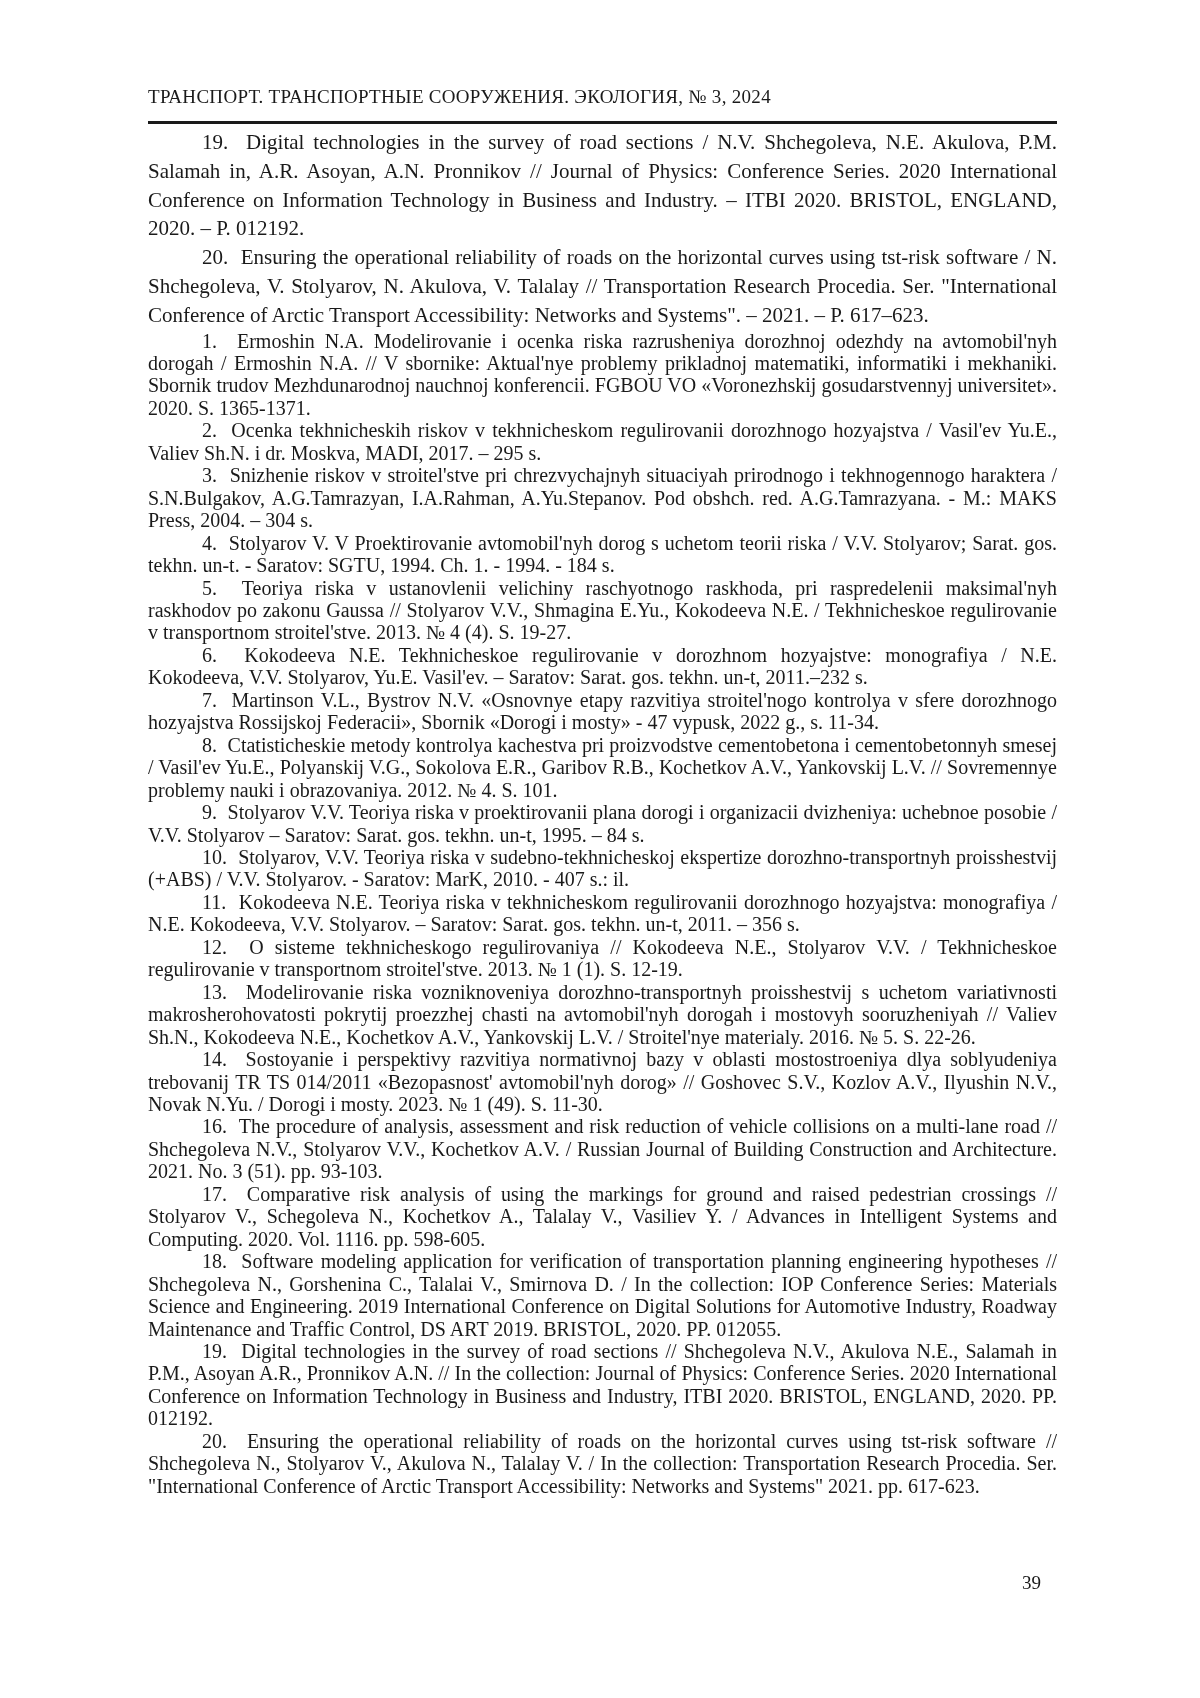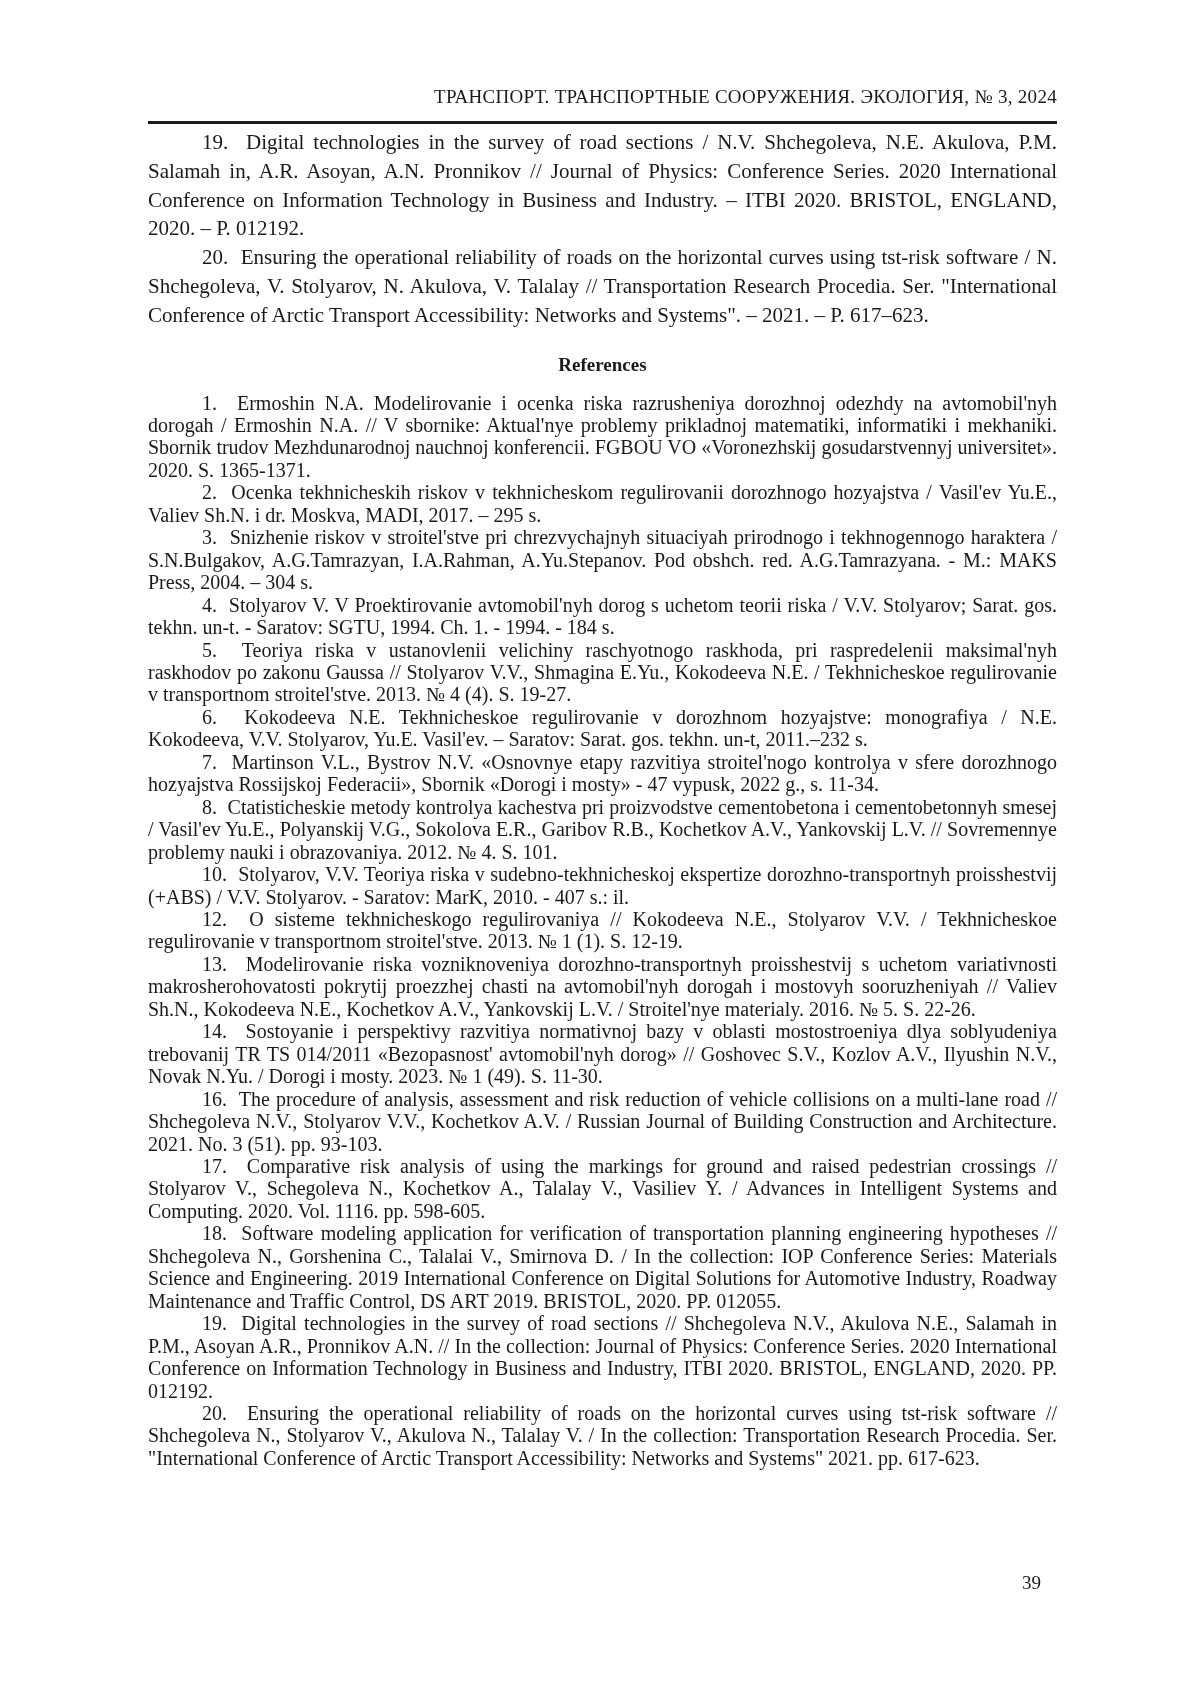--- a/index.html
+++ b/index.html
@@ -14,21 +14,21 @@
     overflow: hidden;
   }
   .content {
     position: absolute;
     left: 148px;
     top: 0;
     width: 909px;
   }
   .running-header {
     margin-top: 86px;
-    text-align: right;
+    text-align: left;
     font-size: 19px;
     line-height: 22px;
     letter-spacing: 0.3px;
     white-space: nowrap;
   }
   .header-rule {
     border: none;
     border-top: 3px solid #1a1a1a;
     margin: 13px 0 0 0;
   }
@@ -72,32 +72,33 @@
 
     <div class="running-header">ТРАНСПОРТ. ТРАНСПОРТНЫЕ СООРУЖЕНИЯ. ЭКОЛОГИЯ, № 3, 2024</div>
 
     <hr class="header-rule">
 
     <div class="intro-section">
       <p>19.&nbsp;&nbsp;Digital technologies in the survey of road sections / N.V. Shchegoleva, N.E. Akulova, P.M. Salamah in, A.R. Asoyan, A.N. Pronnikov // Journal of Physics: Conference Series. 2020 International Conference on Information Technology in Business and Industry. – ITBI 2020. BRISTOL, ENGLAND, 2020. – P. 012192.</p>
       <p>20.&nbsp;&nbsp;Ensuring the operational reliability of roads on the horizontal curves using tst-risk software / N. Shchegoleva, V. Stolyarov, N. Akulova, V. Talalay // Transportation Research Procedia. Ser. "International Conference of Arctic Transport Accessibility: Networks and Systems". – 2021. – P. 617–623.</p>
     </div>
 
-    <div class="references-heading">References</div>
 
     <div class="references-list">
       <p>1.&nbsp;&nbsp;Ermoshin N.A. Modelirovanie i ocenka riska razrusheniya dorozhnoj odezhdy na avtomobil'nyh dorogah / Ermoshin N.A. // V sbornike: Aktual'nye problemy prikladnoj matematiki, informatiki i mekhaniki. Sbornik trudov Mezhdunarodnoj nauchnoj konferencii. FGBOU VO «Voronezhskij gosudarstvennyj universitet». 2020.  S. 1365-1371.</p>
       <p>2.&nbsp;&nbsp;Ocenka tekhnicheskih riskov v tekhnicheskom regulirovanii dorozhnogo hozyajstva / Vasil'ev Yu.E., Valiev Sh.N. i dr. Moskva, MADI, 2017. – 295 s.</p>
       <p>3.&nbsp;&nbsp;Snizhenie riskov v stroitel'stve pri chrezvychajnyh situaciyah prirodnogo i tekhnogennogo haraktera / S.N.Bulgakov, A.G.Tamrazyan, I.A.Rahman, A.Yu.Stepanov. Pod obshch. red. A.G.Tamrazyana. - M.: MAKS Press, 2004. – 304 s.</p>
       <p>4.&nbsp;&nbsp;Stolyarov V. V Proektirovanie avtomobil'nyh dorog s uchetom teorii riska / V.V. Stolyarov; Sarat. gos. tekhn. un-t. - Saratov: SGTU, 1994. Ch. 1. - 1994. - 184 s.</p>
       <p>5.&nbsp;&nbsp;Teoriya riska v ustanovlenii velichiny raschyotnogo raskhoda, pri raspredelenii maksimal'nyh raskhodov po zakonu Gaussa // Stolyarov V.V., Shmagina E.Yu., Kokodeeva N.E. / Tekhnicheskoe regulirovanie v transportnom stroitel'stve. 2013. № 4 (4). S. 19-27.</p>
       <p>6.&nbsp;&nbsp;Kokodeeva N.E. Tekhnicheskoe regulirovanie v dorozhnom hozyajstve: monografiya / N.E. Kokodeeva, V.V. Stolyarov, Yu.E. Vasil'ev. – Saratov: Sarat. gos. tekhn. un-t, 2011.–232 s.</p>
       <p>7.&nbsp;&nbsp;Martinson V.L., Bystrov N.V. «Osnovnye etapy razvitiya stroitel'nogo kontrolya v sfere dorozhnogo hozyajstva Rossijskoj Federacii», Sbornik «Dorogi i mosty» - 47 vypusk, 2022 g., s. 11-34.</p>
       <p>8.&nbsp;&nbsp;Ctatisticheskie metody kontrolya kachestva pri proizvodstve cementobetona i cementobetonnyh smesej / Vasil'ev Yu.E., Polyanskij V.G., Sokolova E.R., Garibov R.B., Kochetkov A.V., Yankovskij L.V. // Sovremennye problemy nauki i obrazovaniya. 2012. № 4. S. 101.</p>
+      <p>9.&nbsp;&nbsp;Stolyarov V.V. Teoriya riska v proektirovanii plana dorogi i organizacii dvizheniya: uchebnoe posobie / V.V. Stolyarov – Saratov: Sarat. gos. tekhn. un-t, 1995. – 84 s.</p>
       <p>10.&nbsp;&nbsp;Stolyarov, V.V. Teoriya riska v sudebno-tekhnicheskoj ekspertize dorozhno-transportnyh proisshestvij (+ABS) / V.V. Stolyarov. - Saratov: MarK, 2010. - 407 s.: il.</p>
+      <p>11.&nbsp;&nbsp;Kokodeeva N.E. Teoriya riska v tekhnicheskom regulirovanii dorozhnogo hozyajstva: monografiya / N.E. Kokodeeva, V.V. Stolyarov. – Saratov: Sarat. gos. tekhn. un-t, 2011. – 356 s.</p>
       <p>12.&nbsp;&nbsp;O sisteme tekhnicheskogo regulirovaniya // Kokodeeva N.E., Stolyarov V.V. / Tekhnicheskoe regulirovanie v transportnom stroitel'stve. 2013. № 1 (1). S. 12-19.</p>
       <p>13.&nbsp;&nbsp;Modelirovanie riska vozniknoveniya dorozhno-transportnyh proisshestvij s uchetom variativnosti makrosherohovatosti pokrytij proezzhej chasti na avtomobil'nyh dorogah i mostovyh sooruzheniyah // Valiev Sh.N., Kokodeeva N.E., Kochetkov A.V., Yankovskij L.V. / Stroitel'nye materialy. 2016. № 5. S. 22-26.</p>
       <p>14.&nbsp;&nbsp;Sostoyanie i perspektivy razvitiya normativnoj bazy v oblasti mostostroeniya dlya soblyudeniya trebovanij TR TS 014/2011 «Bezopasnost' avtomobil'nyh dorog» // Goshovec S.V., Kozlov A.V., Ilyushin N.V., Novak N.Yu. / Dorogi i mosty. 2023. № 1 (49). S. 11-30.</p>
       <p>16.&nbsp;&nbsp;The procedure of analysis, assessment and risk reduction of vehicle collisions on a multi-lane road // Shchegoleva N.V., Stolyarov V.V., Kochetkov A.V. / Russian Journal of Building Construction and Architecture. 2021. No. 3 (51). pp. 93-103.</p>
       <p>17.&nbsp;&nbsp;Comparative risk analysis of using the markings for ground and raised pedestrian crossings // Stolyarov V., Schegoleva N., Kochetkov A., Talalay V., Vasiliev Y. / Advances in Intelligent Systems and Computing. 2020. Vol. 1116. pp. 598-605.</p>
       <p>18.&nbsp;&nbsp;Software modeling application for verification of transportation planning engineering hypotheses // Shchegoleva N., Gorshenina C., Talalai V., Smirnova D. / In the collection: IOP Conference Series: Materials Science and Engineering. 2019 International Conference on Digital Solutions for Automotive Industry, Roadway Maintenance and Traffic Control, DS ART 2019. BRISTOL, 2020. PP. 012055.</p>
       <p>19.&nbsp;&nbsp;Digital technologies in the survey of road sections // Shchegoleva N.V., Akulova N.E., Salamah in P.M., Asoyan A.R., Pronnikov A.N. // In the collection: Journal of Physics: Conference Series. 2020 International Conference on Information Technology in Business and Industry, ITBI 2020. BRISTOL, ENGLAND, 2020. PP. 012192.</p>
       <p>20.&nbsp;&nbsp;Ensuring the operational reliability of roads on the horizontal curves using tst-risk software // Shchegoleva N., Stolyarov V., Akulova N., Talalay V. / In the collection: Transportation Research Procedia. Ser. "International Conference of Arctic Transport Accessibility: Networks and Systems" 2021. pp. 617-623.</p>
     </div>
 

